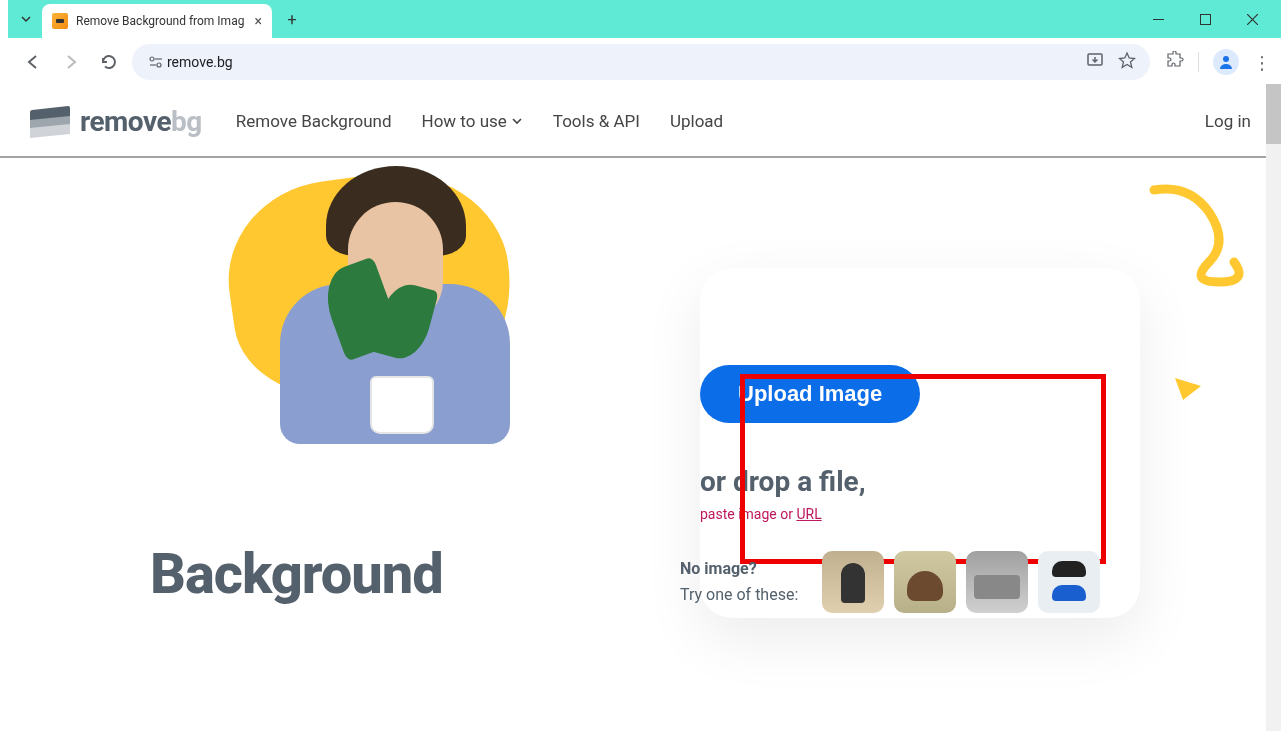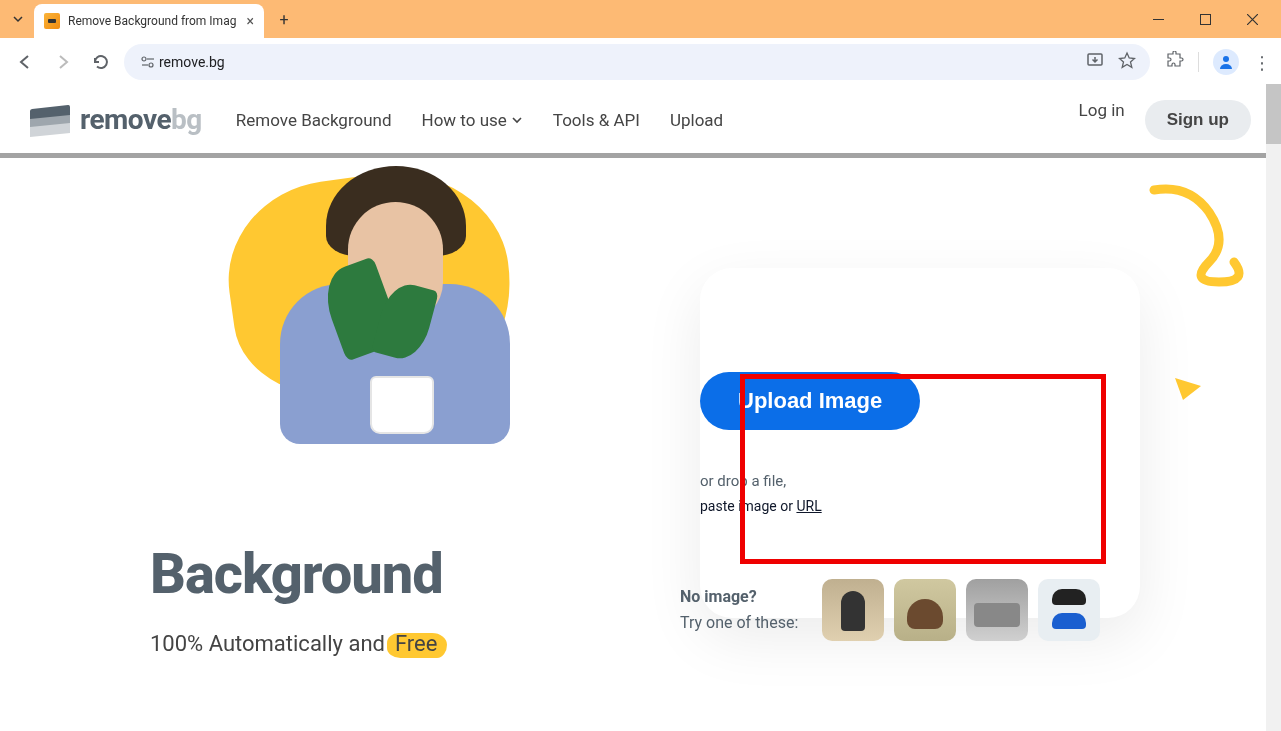--- a/index.html
+++ b/index.html
@@ -1,19 +1,19 @@
 <!DOCTYPE html>
 <html><head>
 <meta charset="utf-8">
 <style>
 * { margin: 0; padding: 0; box-sizing: border-box; }
 body { font-family: -apple-system, BlinkMacSystemFont, "Segoe UI", Roboto, sans-serif; background: #fff; overflow: hidden; width: 1281px; height: 731px; }
 
 
-.browser-chrome { background: #fdba74; }
+.browser-chrome { background: #5eead4; margin-left: 8px; }
 .tab-bar { display: flex; align-items: center; height: 38px; padding: 0 6px; }
 .tab-dropdown { width: 24px; height: 24px; display: flex; align-items: center; justify-content: center; border-radius: 4px; margin-right: 4px; }
 .tab { background: #fff; border-radius: 8px 8px 0 0; display: flex; align-items: center; padding: 0 10px; height: 34px; width: 230px; margin-top: 4px; gap: 8px; }
 .tab-favicon { width: 16px; height: 16px; background: linear-gradient(135deg, #fab43a, #f28c0f); border-radius: 2px; position: relative; }
 .tab-favicon::after { content: ""; position: absolute; width: 8px; height: 4px; background: #333; top: 6px; left: 4px; border-radius: 1px; }
 .tab-title { font-size: 12px; color: #333; white-space: nowrap; overflow: hidden; text-overflow: ellipsis; flex: 1; }
 .tab-close { font-size: 14px; color: #555; cursor: pointer; }
 .new-tab { width: 28px; height: 28px; display: flex; align-items: center; justify-content: center; color: #333; margin-left: 6px; font-size: 16px; cursor: pointer; }
 .window-controls { margin-left: auto; display: flex; gap: 1px; }
 .win-ctrl { width: 46px; height: 32px; display: flex; align-items: center; justify-content: center; color: #333; cursor: pointer; }
@@ -28,21 +28,21 @@
 .addr-icon { color: #5f6368; cursor: pointer; }
 .toolbar-right { display: flex; align-items: center; gap: 14px; margin-left: 8px; }
 .ext-icon { color: #5f6368; cursor: pointer; }
 .divider { width: 1px; height: 20px; background: #ddd; }
 .profile-icon { width: 26px; height: 26px; background: #ddeafe; border-radius: 50%; display: flex; align-items: center; justify-content: center; }
 .profile-icon svg { fill: #1a73e8; }
 .menu-dots { color: #5f6368; cursor: pointer; font-size: 18px; }
 
 
 .page { position: relative; height: calc(731px - 84px); overflow: hidden; }
-.header { display: flex; align-items: center; padding: 14px 30px; border-bottom: 5px solid #a3a3a3; height: 72px; }
+.header { display: flex; align-items: center; padding: 14px 30px; border-bottom: 2px solid #a3a3a3; height: 72px; }
 .logo { display: flex; align-items: center; gap: 10px; cursor: pointer; }
 .logo-mark { position: relative; width: 40px; height: 30px; }
 .logo-mark .layer1 { position: absolute; width: 40px; height: 18px; background: #54616c; transform: skewY(-6deg); top: 2px; border-radius: 2px; }
 .logo-mark .layer2 { position: absolute; width: 40px; height: 14px; background: #9ea6ad; transform: skewY(-6deg); top: 12px; }
 .logo-mark .layer3 { position: absolute; width: 40px; height: 10px; background: #d0d4d8; transform: skewY(-6deg); top: 20px; }
 .logo-text { font-size: 28px; font-weight: 700; color: #54616c; letter-spacing: -0.5px; }
 .logo-text .bg { color: #b9bfc4; font-weight: 700; }
 .nav { display: flex; gap: 30px; margin-left: 34px; }
 .nav-item { font-size: 17px; color: #454545; cursor: pointer; display: flex; align-items: center; gap: 4px; }
 .header-right { margin-left: auto; display: flex; align-items: flex-start; gap: 20px; }
@@ -65,25 +65,25 @@
 
 .headline { font-size: 56px; font-weight: 800; color: #54616c; line-height: 1.15; margin-top: 30px; letter-spacing: -1px; }
 .sub { font-size: 22px; color: #444; margin-top: 24px; display: flex; align-items: center; gap: 10px; }
 .free-highlight { position: relative; display: inline-block; }
 .free-highlight::before { content: ""; position: absolute; left: -8px; right: -10px; top: 2px; bottom: -2px; background: #ffc831; border-radius: 14px 18px 12px 16px / 12px 14px 16px 12px; z-index: -1; }
 
 .hero-right { margin-left: 30px; margin-top: 110px; position: relative; }
 .upload-card { width: 440px; height: 350px; background: #fff; border-radius: 32px; box-shadow: 0 20px 60px rgba(0,0,0,0.08); display: flex; flex-direction: column; align-items: flex-start; justify-content: center; position: relative; }
 .red-box { position: absolute; border: 5px solid #ef0000; left: 40px; right: 34px; top: 106px; height: 190px; }
 .upload-btn { background: #0b6ee8; color: #fff; font-size: 22px; font-weight: 700; padding: 16px 38px; border-radius: 30px; border: none; cursor: pointer; }
-.drop-text { font-size: 15px; font-weight: 400; color: #54616c; margin-top: 42px; }
-.paste-text { font-size: 14px; color: #0f172a; margin-top: 8px; }
+.drop-text { font-size: 28px; font-weight: 700; color: #54616c; margin-top: 42px; }
+.paste-text { font-size: 14px; color: #be185d; margin-top: 8px; }
 .paste-text .url-link { text-decoration: underline; cursor: pointer; }
 
-.samples { position: absolute; left: 680px; top: 493px; display: flex; align-items: center; gap: 24px; }
+.samples { position: absolute; left: 680px; top: 465px; display: flex; align-items: center; gap: 24px; }
 .samples-text { font-size: 16px; color: #54616c; line-height: 1.6; }
 .samples-text strong { font-weight: 700; }
 .sample-thumbs { display: flex; gap: 10px; }
 .thumb { width: 62px; height: 62px; border-radius: 10px; background: #ddd; cursor: pointer; position: relative; overflow: hidden; }
 .thumb.t1 { background: linear-gradient(#c0b090, #e0d0b0); }
 .thumb.t1::after { content:""; position:absolute; width:24px; height:40px; background:#333; left:19px; top:12px; border-radius:12px 12px 4px 4px; }
 .thumb.t2 { background: linear-gradient(#d0c8a0, #b8b088); }
 .thumb.t2::after { content:""; position:absolute; width:36px; height:30px; background:#6b4a2f; left:13px; top:20px; border-radius:18px 18px 8px 8px; }
 .thumb.t3 { background: linear-gradient(#a0a0a0, #d0d0d0); }
 .thumb.t3::after { content:""; position:absolute; width:46px; height:24px; background:#888; left:8px; top:24px; border-radius:4px; }
@@ -212,21 +212,20 @@
         </div>
       <div class="nav-item">
           <span>Tools &amp; API</span>
         </div>
       <div class="nav-item">
           <span>Upload</span>
         </div>
     </div>
     <div class="header-right">
       <span class="login">Log in</span>
-      <button class="signup">Sign up</button>
     </div>
   </div>
 
   <div class="hero">
     <div class="hero-left">
       <div class="person-area">
         <div class="yellow-blob"></div>
         <div class="person">
           <div class="person-body"></div>
           <div class="person-hair"></div>
@@ -234,24 +233,20 @@
           <div class="plant-leaves">
               <div class="leaf l1"></div>
               <div class="leaf l2"></div>
             </div>
           <div class="plant-pot"></div>
         </div>
       </div>
       <h1 class="headline">
         <br><span>Background</span>
       </h1>
-      <div class="sub">
-        <span>100% Automatically and</span>
-        <span class="free-highlight">Free</span>
-      </div>
     </div>
 
     <div class="hero-right">
       <div class="upload-card">
         <div class="red-box"></div>
         <button class="upload-btn">Upload Image</button>
         <div class="drop-text">or drop a file,</div>
         <div class="paste-text">
           <span>paste image or </span><span class="url-link">URL</span>
         </div>

